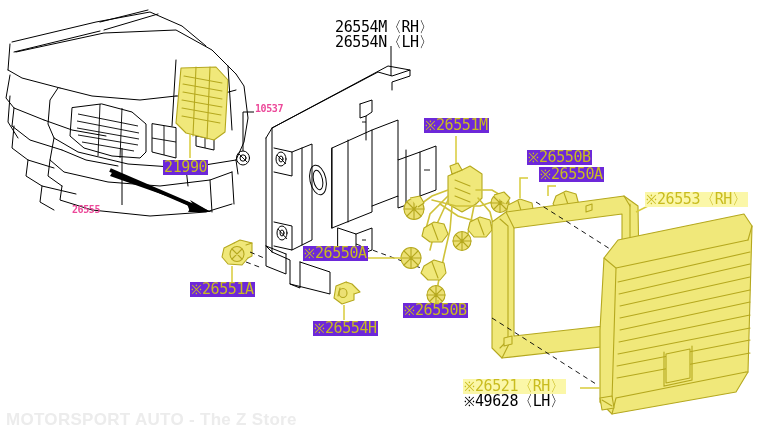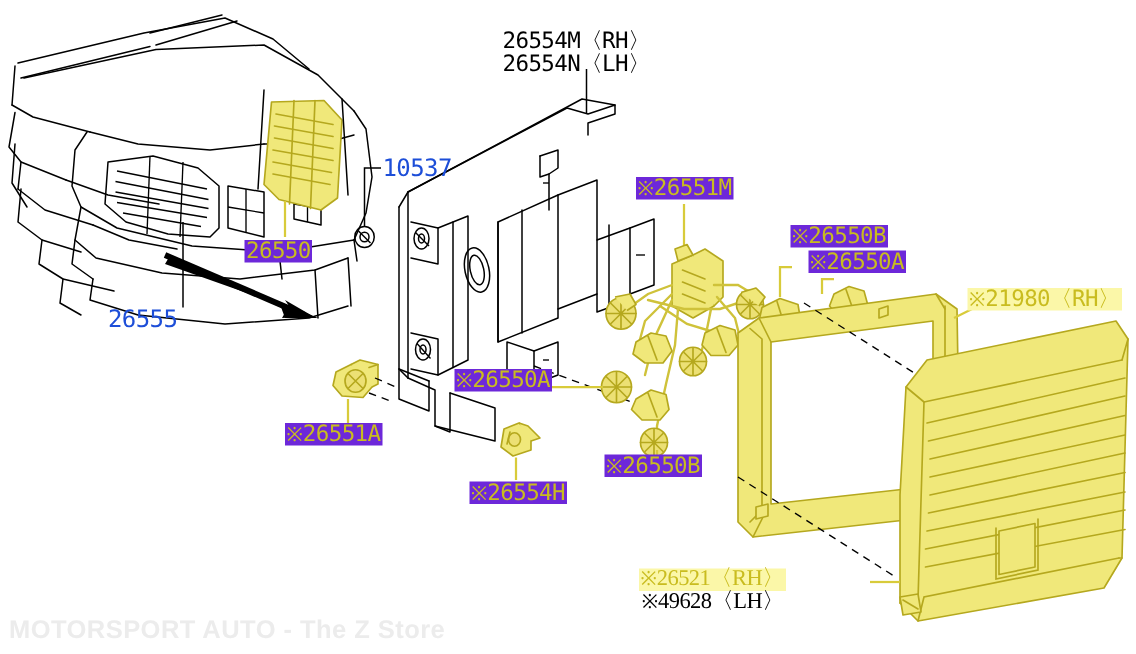--- a/index.html
+++ b/index.html
@@ -4,21 +4,21 @@
 <style>
   html,body{margin:0;padding:0;background:#ffffff;}
   body{width:757px;height:436px;overflow:hidden;
        font-family:"DejaVu Sans Mono","Liberation Mono",monospace;}
   #stage{position:relative;width:757px;height:380px;background:#fff;}
   #art{position:absolute;left:0;top:0;width:757px;height:436px;}
 
   .lbl{position:absolute;white-space:nowrap;line-height:1.02;
        font-family:"DejaVu Sans Mono","Liberation Mono",monospace;
        letter-spacing:-0.4px;}
-  .lbl-plain{color:#1d4ed8;font-size:16px;}
+  .lbl-plain{color:#ec4899;font-size:10px;font-weight:bold;}
   .lbl-hi{color:#c9bc1f;font-size:15px;background:#6d28d9;
           padding:0 1px;}
   .mark{font-size:13px;letter-spacing:0px;}
   .pair{position:absolute;white-space:nowrap;line-height:1.02;}
   .pair .r1,.pair .r2{display:block;font-size:15px;letter-spacing:-0.4px;}
   .pair .r1{color:#c9bc1f;background:#fbf7a8;padding:0 1px;}
   .pair .r2{color:#000;padding:0 1px;text-align:right;}
   .pair-plain .r1,.pair-plain .r2{color:#000;background:none;}
 
   #watermark{position:absolute;left:6px;top:410px;color:#ececec;
@@ -294,56 +294,56 @@
     </g>
   </svg>
 
   <div class="pair pair-plain" style="left:334px;top:20px;">
     <span class="r1">26554M〈RH〉</span>
     <span class="r2">26554N〈LH〉</span>
   </div>
 
   <div class="lbl lbl-plain" style="left:255px;top:104px;">10537</div>
 
-  <div class="lbl lbl-hi" style="left:163px;top:160px;">26550</div>
+  <div class="lbl lbl-hi" style="left:163px;top:160px;">21990</div>
 
   <div class="lbl lbl-plain" style="left:72px;top:205px;">26555</div>
 
   <div class="lbl lbl-hi" style="left:424px;top:118px;">
     <span class="mark">※</span><span>26551M</span>
   </div>
 
   <div class="lbl lbl-hi" style="left:527px;top:150px;">
     <span class="mark">※</span><span>26550B</span>
   </div>
 
   <div class="lbl lbl-hi" style="left:539px;top:167px;">
     <span class="mark">※</span><span>26550A</span>
   </div>
 
   <div class="pair" style="left:645px;top:192px;">
-    <span class="r1"><span class="mark">※</span><span>21980〈RH〉</span></span>
+    <span class="r1"><span class="mark">※</span><span>26553〈RH〉</span></span>
   </div>
 
   <div class="lbl lbl-hi" style="left:303px;top:246px;">
     <span class="mark">※</span><span>26550A</span>
   </div>
 
   <div class="lbl lbl-hi" style="left:190px;top:282px;text-align:center;">
     <span class="mark">※</span><span>26551A</span>
   </div>
 
   <div class="lbl lbl-hi" style="left:403px;top:303px;">
     <span class="mark">※</span><span>26550B</span>
   </div>
 
   <div class="lbl lbl-hi" style="left:313px;top:321px;">
     <span class="mark">※</span><span>26554H</span>
   </div>
 
-  <div class="pair" style="left:426px;top:379px;font-family:Liberation Serif, serif;">
+  <div class="pair" style="left:463px;top:379px;">
     <span class="r1"><span class="mark">※</span><span>26521〈RH〉</span></span>
     <span class="r2"><span class="mark">※</span><span>49628〈LH〉</span></span>
   </div>
 
   <div id="watermark">MOTORSPORT AUTO - The Z Store</div>
 
 </div>
 
 </body></html>

